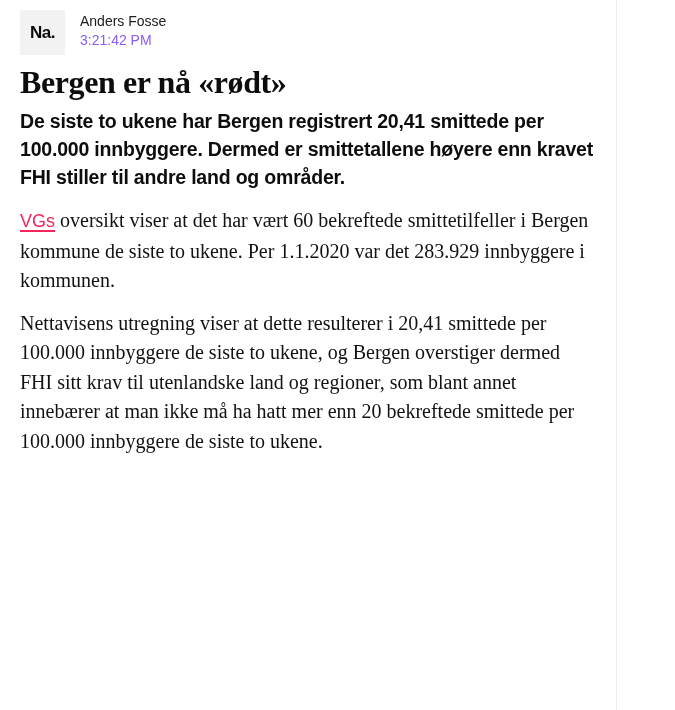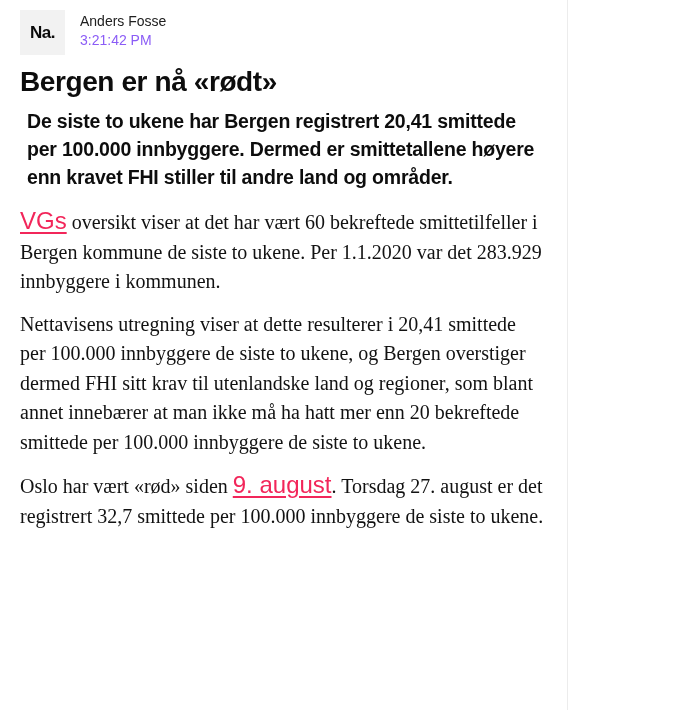--- a/index.html
+++ b/index.html
@@ -2,21 +2,21 @@
 <html lang="no" style="--link-color: #f2265a;"><head>
 <meta charset="utf-8">
 <style>
   html, body {
     margin: 0;
     padding: 0;
     background: #ffffff;
   }
   .page {
     position: relative;
-    width: 568px;
+    width: 617px;
     height: 710px;
     background: #ffffff;
     box-sizing: border-box;
     padding: 10px 22px 0 20px;
     overflow: hidden;
     border-right: 1px solid #ececec;
     font-family: "Liberation Sans", sans-serif;
     color: #111111;
   }
   
@@ -47,31 +47,31 @@
     font-size: 14px;
     line-height: 18px;
     color: #202020;
   }
   .byline-text .author { margin-bottom: 1px; }
   .byline-text .time { color: #8b5cf6; }
 
   
   h1.headline {
     margin: 1px 0 12px 0;
-    font-family: Liberation Sans, sans-serif;
+    font-family: Liberation Serif, serif;
     font-weight: 700;
-    font-size: 28px;
+    font-size: 32px;
     line-height: 26px;
     letter-spacing: -0.4px;
     color: #0d0d0d;
   }
 
   
   p.lead {
-    margin: 0 0 15px 7px;
+    margin: 0 0 15px 0;
     font-family: "Liberation Sans", sans-serif;
     font-weight: 700;
     font-size: 19.5px;
     line-height: 28px;
     letter-spacing: -0.2px;
     color: #0d0d0d;
     max-width: 630px;
   }
 
   
@@ -79,21 +79,21 @@
     margin: 0 0 13px 0;
     font-family: "Liberation Serif", serif;
     font-weight: 400;
     font-size: 20px;
     line-height: 29.5px;
     color: #121212;
     max-width: 633px;
   }
   .article-body a.inline-link {
     font-family: "Liberation Sans", sans-serif;
-    font-size: 24px;
+    font-size: 18px;
     color: var(--link-color, #f2265a);
     text-decoration: underline;
     text-decoration-thickness: 1.5px;
     text-underline-offset: 3px;
     cursor: pointer;
   }
 </style>
 </head>
 <body>
 
@@ -109,16 +109,15 @@
     </div>
   </header>
 
   <h1 class="headline">Bergen er nå «rødt»</h1>
 
   <p class="lead">De siste to ukene har Bergen registrert 20,41 smittede per 100.000 innbyggere. Dermed er smittetallene høyere enn kravet FHI stiller til andre land og områder.</p>
 
   <div class="article-body" id="article-body">
       <p><a class="inline-link" href="#">VGs</a><span> oversikt viser at det har vært 60 bekreftede smittetilfeller i Bergen kommune de siste to ukene. Per 1.1.2020 var det 283.929 innbyggere i kommunen.</span></p>
       <p><span>Nettavisens utregning viser at dette resulterer i 20,41 smittede per 100.000 innbyggere de siste to ukene, og Bergen overstiger dermed FHI sitt krav til utenlandske land og regioner, som blant annet innebærer at man ikke må ha hatt mer enn 20 bekreftede smittede per 100.000 innbyggere de siste to ukene.</span></p>
-      <p><span>Oslo har vært «rød» siden </span><a class="inline-link" href="#">9. august</a><span>. Torsdag 27. august er det registrert 32,7 smittede per 100.000 innbyggere de siste to ukene.</span></p>
     </div>
 
 </div>
 
 </body></html>

